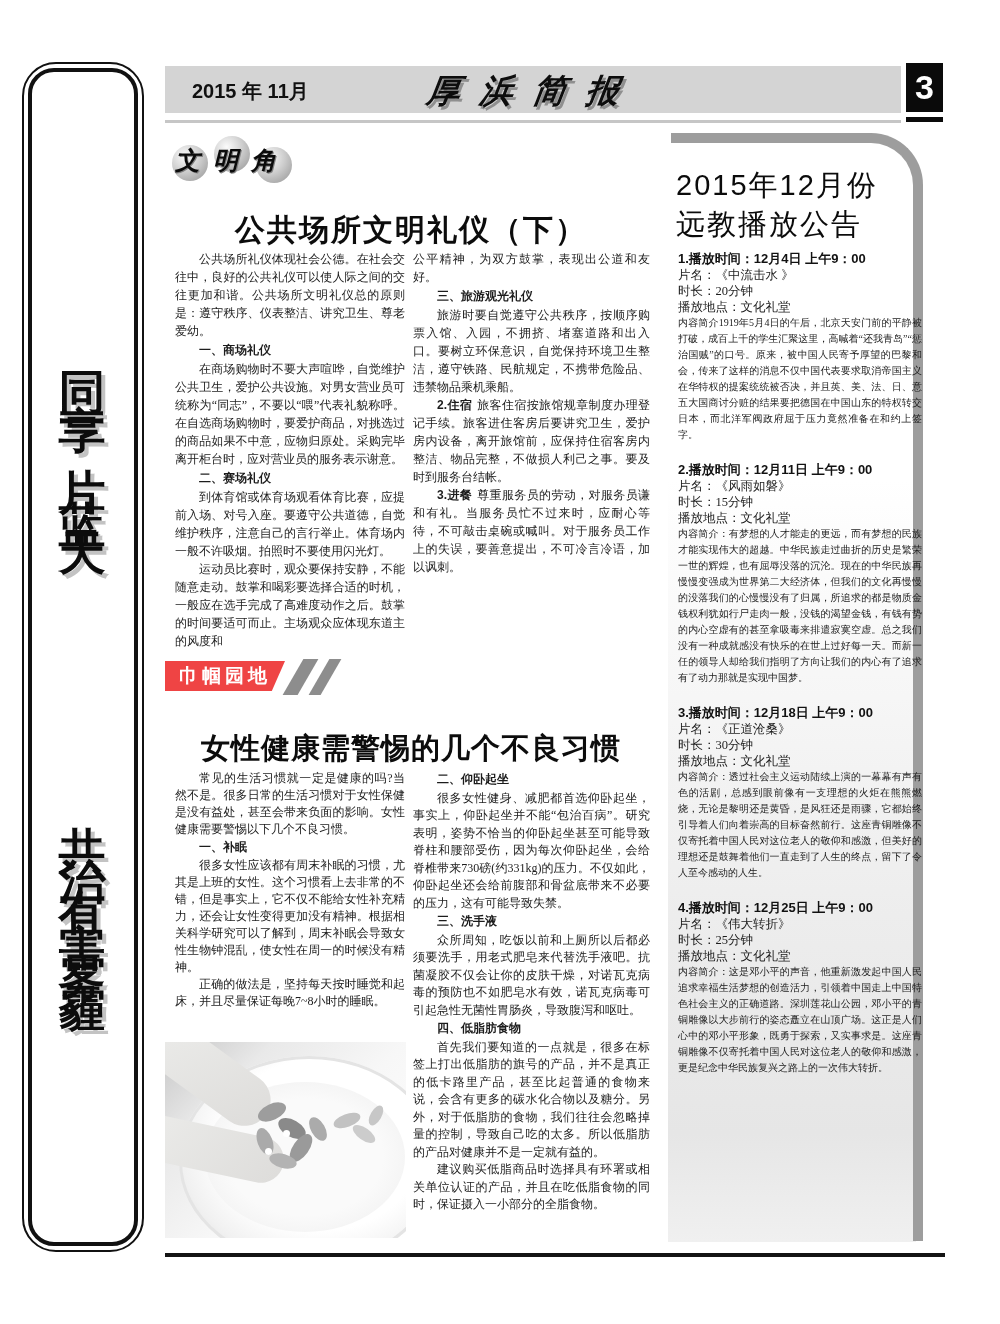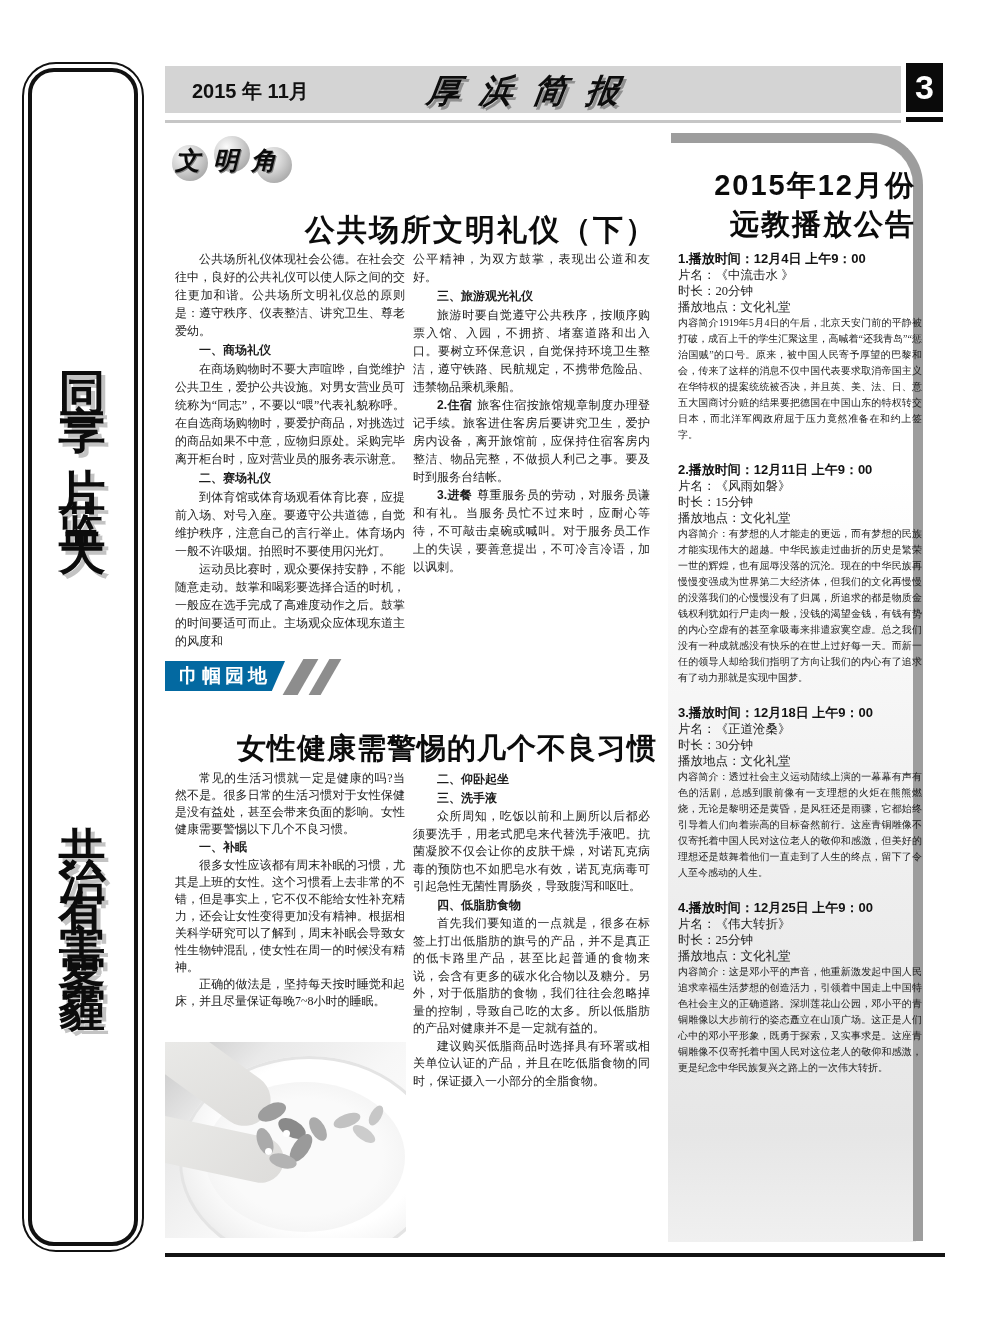--- a/index.html
+++ b/index.html
@@ -28,29 +28,29 @@
 
   
   .badge-wm{position:absolute;left:172px;top:133px;width:160px;height:52px;}
   .ball{position:absolute;width:36px;height:36px;border-radius:50%;
     background:radial-gradient(circle at 35% 30%,#fbfbfb,#cfcfcf 45%,#979797 95%);}
   .ball.b1{left:0;top:12px;}.ball.b2{left:42px;top:3px;}.ball.b3{left:84px;top:14px;}
   .badge-wm-text{position:absolute;left:3px;top:11px;font-family:"Liberation Sans",sans-serif;
     font-style:italic;font-weight:bold;font-size:25px;letter-spacing:13px;color:#0b0b0b;text-shadow:1px 1px 0 #808080;white-space:nowrap;}
 
   .badge-jg{position:absolute;left:165px;top:661px;height:34px;}
-  .jg-box{position:absolute;left:0;top:0;width:120px;height:30px;background:#0369a1;color:#fff;
+  .jg-box{position:absolute;left:0;top:0;width:120px;height:30px;background:#ef4444;color:#fff;
     font-family:"Liberation Sans",sans-serif;font-weight:bold;font-size:19px;line-height:30px;text-align:center;
     letter-spacing:4px;clip-path:polygon(0 0,100% 0,89% 100%,0 100%);}
   .jg-stripe{position:absolute;top:-2px;height:36px;background:#8d8d8d;transform:skewX(-30deg);}
   .jg-stripe.s1{left:128px;width:15px;}
   .jg-stripe.s2{left:154px;width:12px;}
 
   
-  .a-title{position:absolute;width:492px;left:165px;text-align:right;
+  .a-title{position:absolute;width:492px;left:165px;text-align:center;
     font-family:"Liberation Sans",sans-serif;font-weight:bold;color:#0c0c0c;}
   .a1-title{top:190px;font-size:30px;letter-spacing:2px;}
   .a2-title{top:710px;font-size:29px;letter-spacing:1px;}
 
   .body-col{position:absolute;font-size:12px;line-height:18px;text-align:justify;color:#1c1c1c;}
   .a1-col1{left:175px;top:250px;width:230px;}
   .a1-col2{left:413px;top:250px;width:237px;}
   .a2-col1{left:175px;top:770px;width:230px;line-height:17px;}
   .a2-col2{left:413px;top:770px;width:237px;line-height:17.5px;}
   .para{margin:0;text-indent:2em;}
@@ -82,22 +82,22 @@
   .petal.p8{left:186px;top:86px;width:26px;height:12px;background:#cccccc;transform:rotate(35deg);}
   .petal.p9{left:200px;top:68px;width:22px;height:11px;background:#c7c7c7;transform:rotate(-60deg);}
   .glint{width:7px;height:7px;border-radius:50%;background:#ffffff;}
   .glint.g1{left:118px;top:88px;}.glint.g2{left:100px;top:106px;}
 
   
   .bc-bg{position:absolute;left:668px;top:152px;width:248px;height:1090px;
     background:linear-gradient(180deg,#ffffff 0%,#ffffff 30%,#ededed 70%,#e6e6e6 90%,#f0f0f0 100%);}
   .bc-frame{position:absolute;left:671px;top:133px;width:252px;height:1108px;box-sizing:border-box;
     border-top:10px solid #9d9d9d;border-right:10px solid #9d9d9d;border-top-right-radius:52px;}
-  .bc-title{position:absolute;left:676px;top:166px;width:240px;text-align:right;
-    font-family:"Liberation Sans",sans-serif;font-weight:bold;font-size:29px;line-height:39px;letter-spacing:2px;color:#0b0b0b;}
+  .bc-title{position:absolute;left:676px;top:166px;width:240px;text-align:left;
+    font-family:"Liberation Sans",sans-serif;font-weight:normal;font-size:29px;line-height:39px;letter-spacing:2px;color:#0b0b0b;}
   .bc-content{position:absolute;left:678px;top:250px;width:244px;}
   .announce{margin-bottom:18px;}
   .a-time{margin:0;font-family:"Liberation Sans",sans-serif;font-weight:bold;font-size:13px;line-height:17px;color:#111;}
   .a-line{margin:0;font-size:12.5px;line-height:16px;}
   .a-intro{margin:0;font-size:10px;line-height:16px;text-align:justify;}
 
   .bottom-rule{position:absolute;left:165px;top:1253px;width:780px;height:4px;background:#141414;}
 </style>
 </head>
 <body>
@@ -169,20 +169,21 @@
       <p class="para h"><b class="lead">一、补眠</b><span></span></p>
 
       <p class="para"><b class="lead"></b><span>很多女性应该都有周末补眠的习惯，尤其是上班的女性。这个习惯看上去非常的不错，但是事实上，它不仅不能给女性补充精力，还会让女性变得更加没有精神。根据相关科学研究可以了解到，周末补眠会导致女性生物钟混乱，使女性在周一的时候没有精神。</span></p>
 
       <p class="para"><b class="lead"></b><span>正确的做法是，坚持每天按时睡觉和起床，并且尽量保证每晚7~8小时的睡眠。</span></p>
     </div>
   <div class="body-col a2-col2">
 
       <p class="para h"><b class="lead">二、仰卧起坐</b><span></span></p>
 
+      <p class="para"><b class="lead"></b><span>很多女性健身、减肥都首选仰卧起坐，事实上，仰卧起坐并不能“包治百病”。研究表明，姿势不恰当的仰卧起坐甚至可能导致脊柱和腰部受伤，因为每次仰卧起坐，会给脊椎带来730磅(约331kg)的压力。不仅如此，仰卧起坐还会给前腹部和骨盆底带来不必要的压力，这有可能导致失禁。</span></p>
 
       <p class="para h"><b class="lead">三、洗手液</b><span></span></p>
 
       <p class="para"><b class="lead"></b><span>众所周知，吃饭以前和上厕所以后都必须要洗手，用老式肥皂来代替洗手液吧。抗菌凝胶不仅会让你的皮肤干燥，对诺瓦克病毒的预防也不如肥皂水有效，诺瓦克病毒可引起急性无菌性胃肠炎，导致腹泻和呕吐。</span></p>
 
       <p class="para h"><b class="lead">四、低脂肪食物</b><span></span></p>
 
       <p class="para"><b class="lead"></b><span>首先我们要知道的一点就是，很多在标签上打出低脂肪的旗号的产品，并不是真正的低卡路里产品，甚至比起普通的食物来说，会含有更多的碳水化合物以及糖分。另外，对于低脂肪的食物，我们往往会忽略掉量的控制，导致自己吃的太多。所以低脂肪的产品对健康并不是一定就有益的。</span></p>
 
       <p class="para"><b class="lead"></b><span>建议购买低脂商品时选择具有环署或相关单位认证的产品，并且在吃低脂食物的同时，保证摄入一小部分的全脂食物。</span></p>

